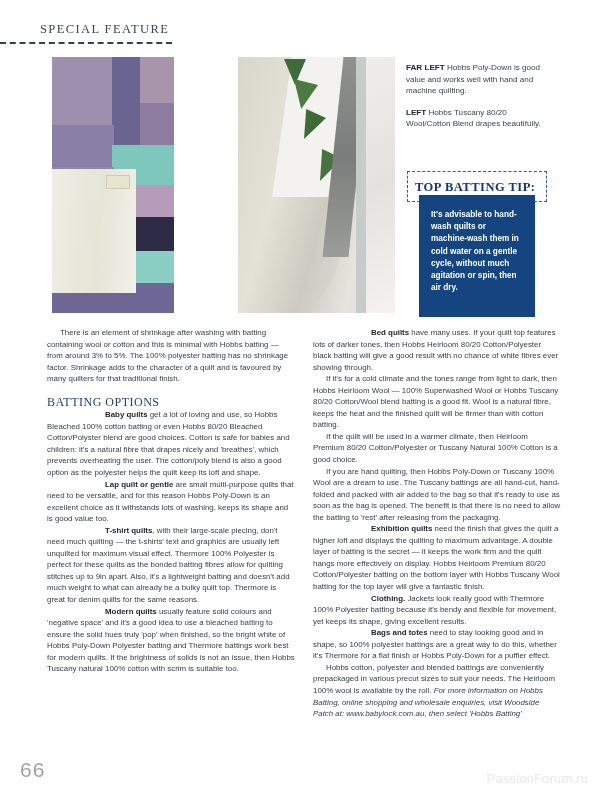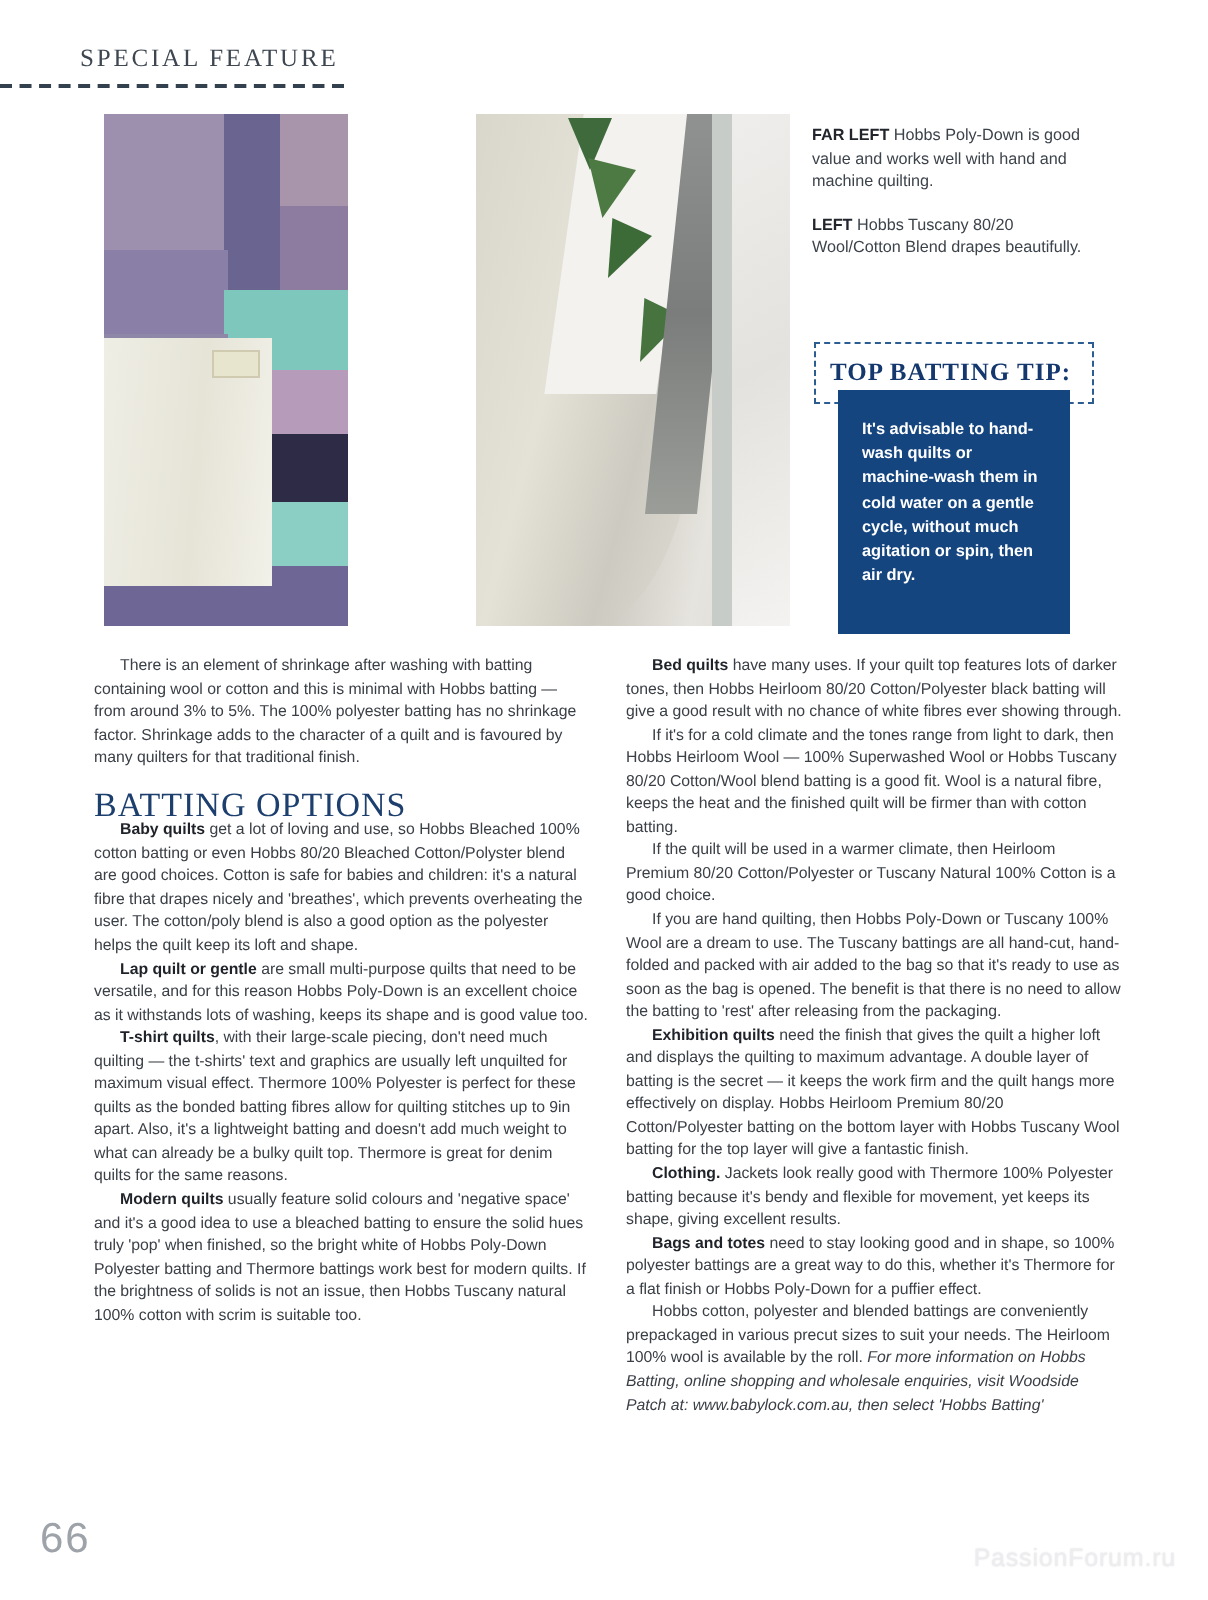--- a/index.html
+++ b/index.html
@@ -103,26 +103,26 @@
     width: 248px;
     font-size: 7.9px;
     line-height: 11.55px;
     color: #3b4047;
     text-align: left;
   }
   #col-left  { left: 47px; }
   #col-right { left: 313px; }
   .col p { margin: 0; }
   .col p.indent { text-indent: 13px; }
-  .col b { font-weight: bold; color: #1f2329; }
+  .col b { font-weight: bold; color: #1f2329; margin-left: 45px; }
   .col i { font-style: italic; }
   h2.subhead {
     font-family: "Liberation Serif", serif;
     font-weight: normal;
-    font-size: 17px;
+    font-size: 12px;
     letter-spacing: 0.5px;
     color: #1d3f6e;
     margin: 12px 0 1px 0;
   }
 
   
   #page-number {
     position: absolute;
     left: 20px; top: 758px;
     font-size: 21px;

